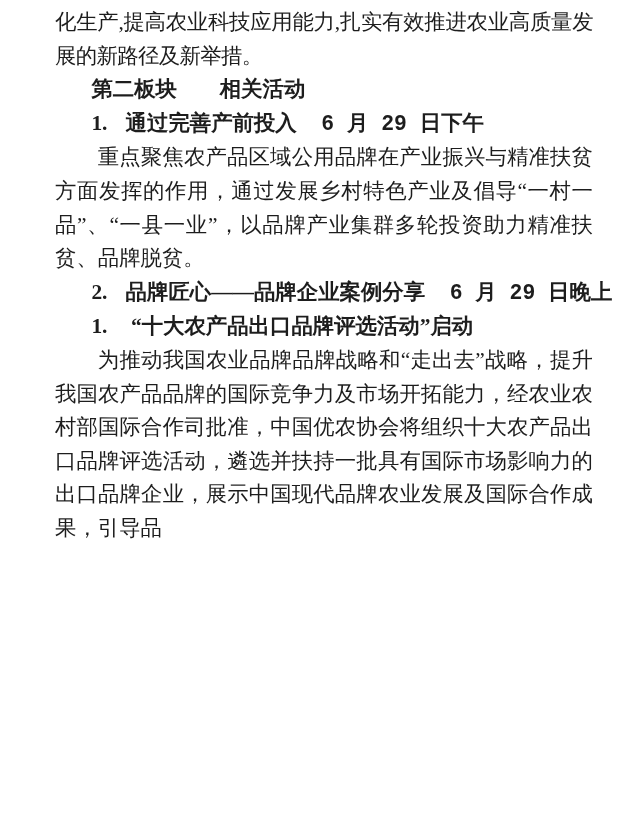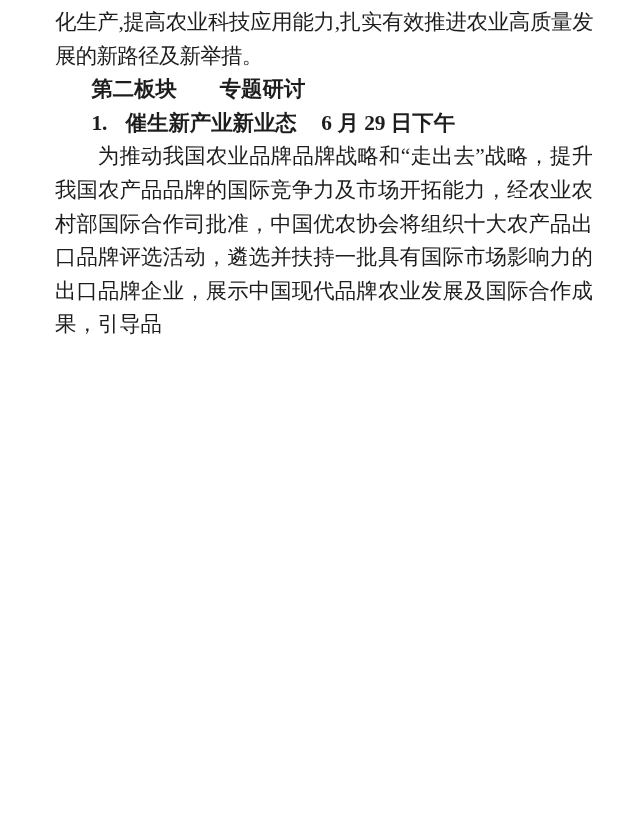--- a/index.html
+++ b/index.html
@@ -24,35 +24,38 @@
   .indent { text-indent: 2em; }
   .tight { letter-spacing: -0.03em; }
   .heading {
     margin: 0;
     font-weight: bold;
     text-indent: 1.7em;
     white-space: nowrap;
   }
   .num { margin-right: 0.85em; }
   .num-wide { margin-right: 1.1em; }
-  .time { margin-left: 1.15em; white-space: nowrap; }
+  .time { margin-left: 1.15em; white-space: nowrap; font-family: Liberation Mono, monospace; }
 </style>
 </head>
 <body>
 
 <div class="page">
 
   <p class="para tight">化生产,提高农业科技应用能力,扎实有效推进农业高质量发展的新路径及新举措。</p>
 
-  <p class="heading">第二板块　　专题研讨</p>
+  <p class="heading">第二板块　　相关活动</p>
 
-  <p class="heading"><span class="num">1.</span><span>催生新产业新业态</span><span class="time">6 月 29 日下午</span></p>
+  <p class="heading"><span class="num">1.</span><span>通过完善产前投入</span><span class="time">6 月 29 日下午</span></p>
+
+  <p class="para indent">重点聚焦农产品区域公用品牌在产业振兴与精准扶贫方面发挥的作用，通过发展乡村特色产业及倡导“一村一品”、“一县一业”，以品牌产业集群多轮投资助力精准扶贫、品牌脱贫。</p>
+
+  <p class="heading"><span class="num">2.</span><span>品牌匠心——品牌企业案例分享</span><span class="time">6 月 29 日晚上</span></p>
 
 
 
 
 
-
-
+  <p class="heading"><span class="num num-wide">1.</span><span>“十大农产品出口品牌评选活动”启动</span></p>
 
   <p class="para indent">为推动我国农业品牌品牌战略和“走出去”战略，提升我国农产品品牌的国际竞争力及市场开拓能力，经农业农村部国际合作司批准，中国优农协会将组织十大农产品出口品牌评选活动，遴选并扶持一批具有国际市场影响力的出口品牌企业，展示中国现代品牌农业发展及国际合作成果，引导品</p>
 
 </div>
 
 </body></html>

